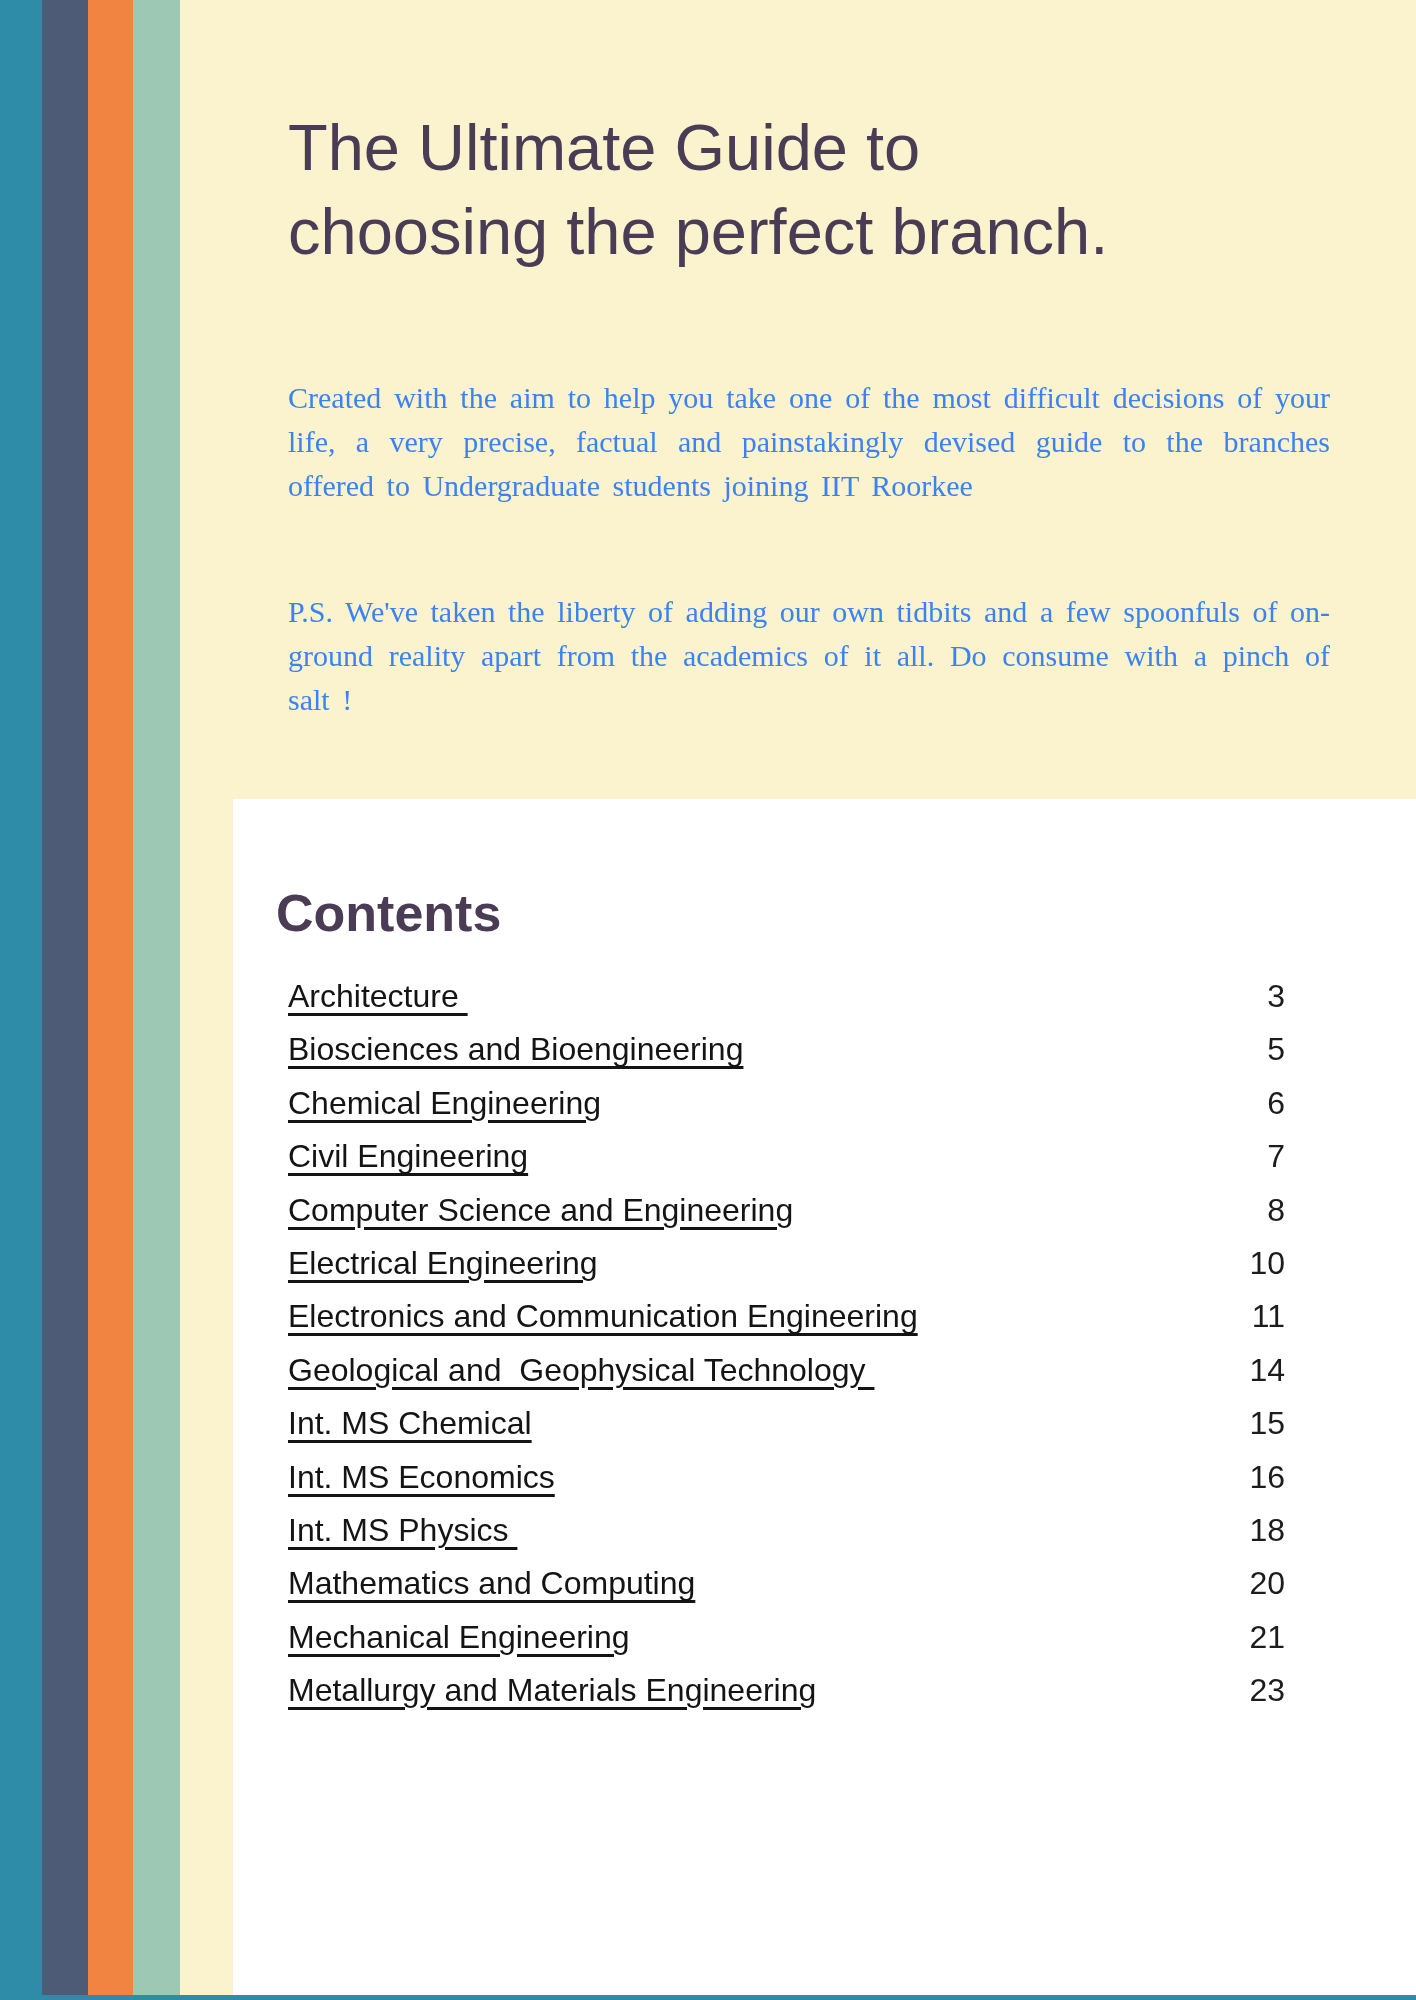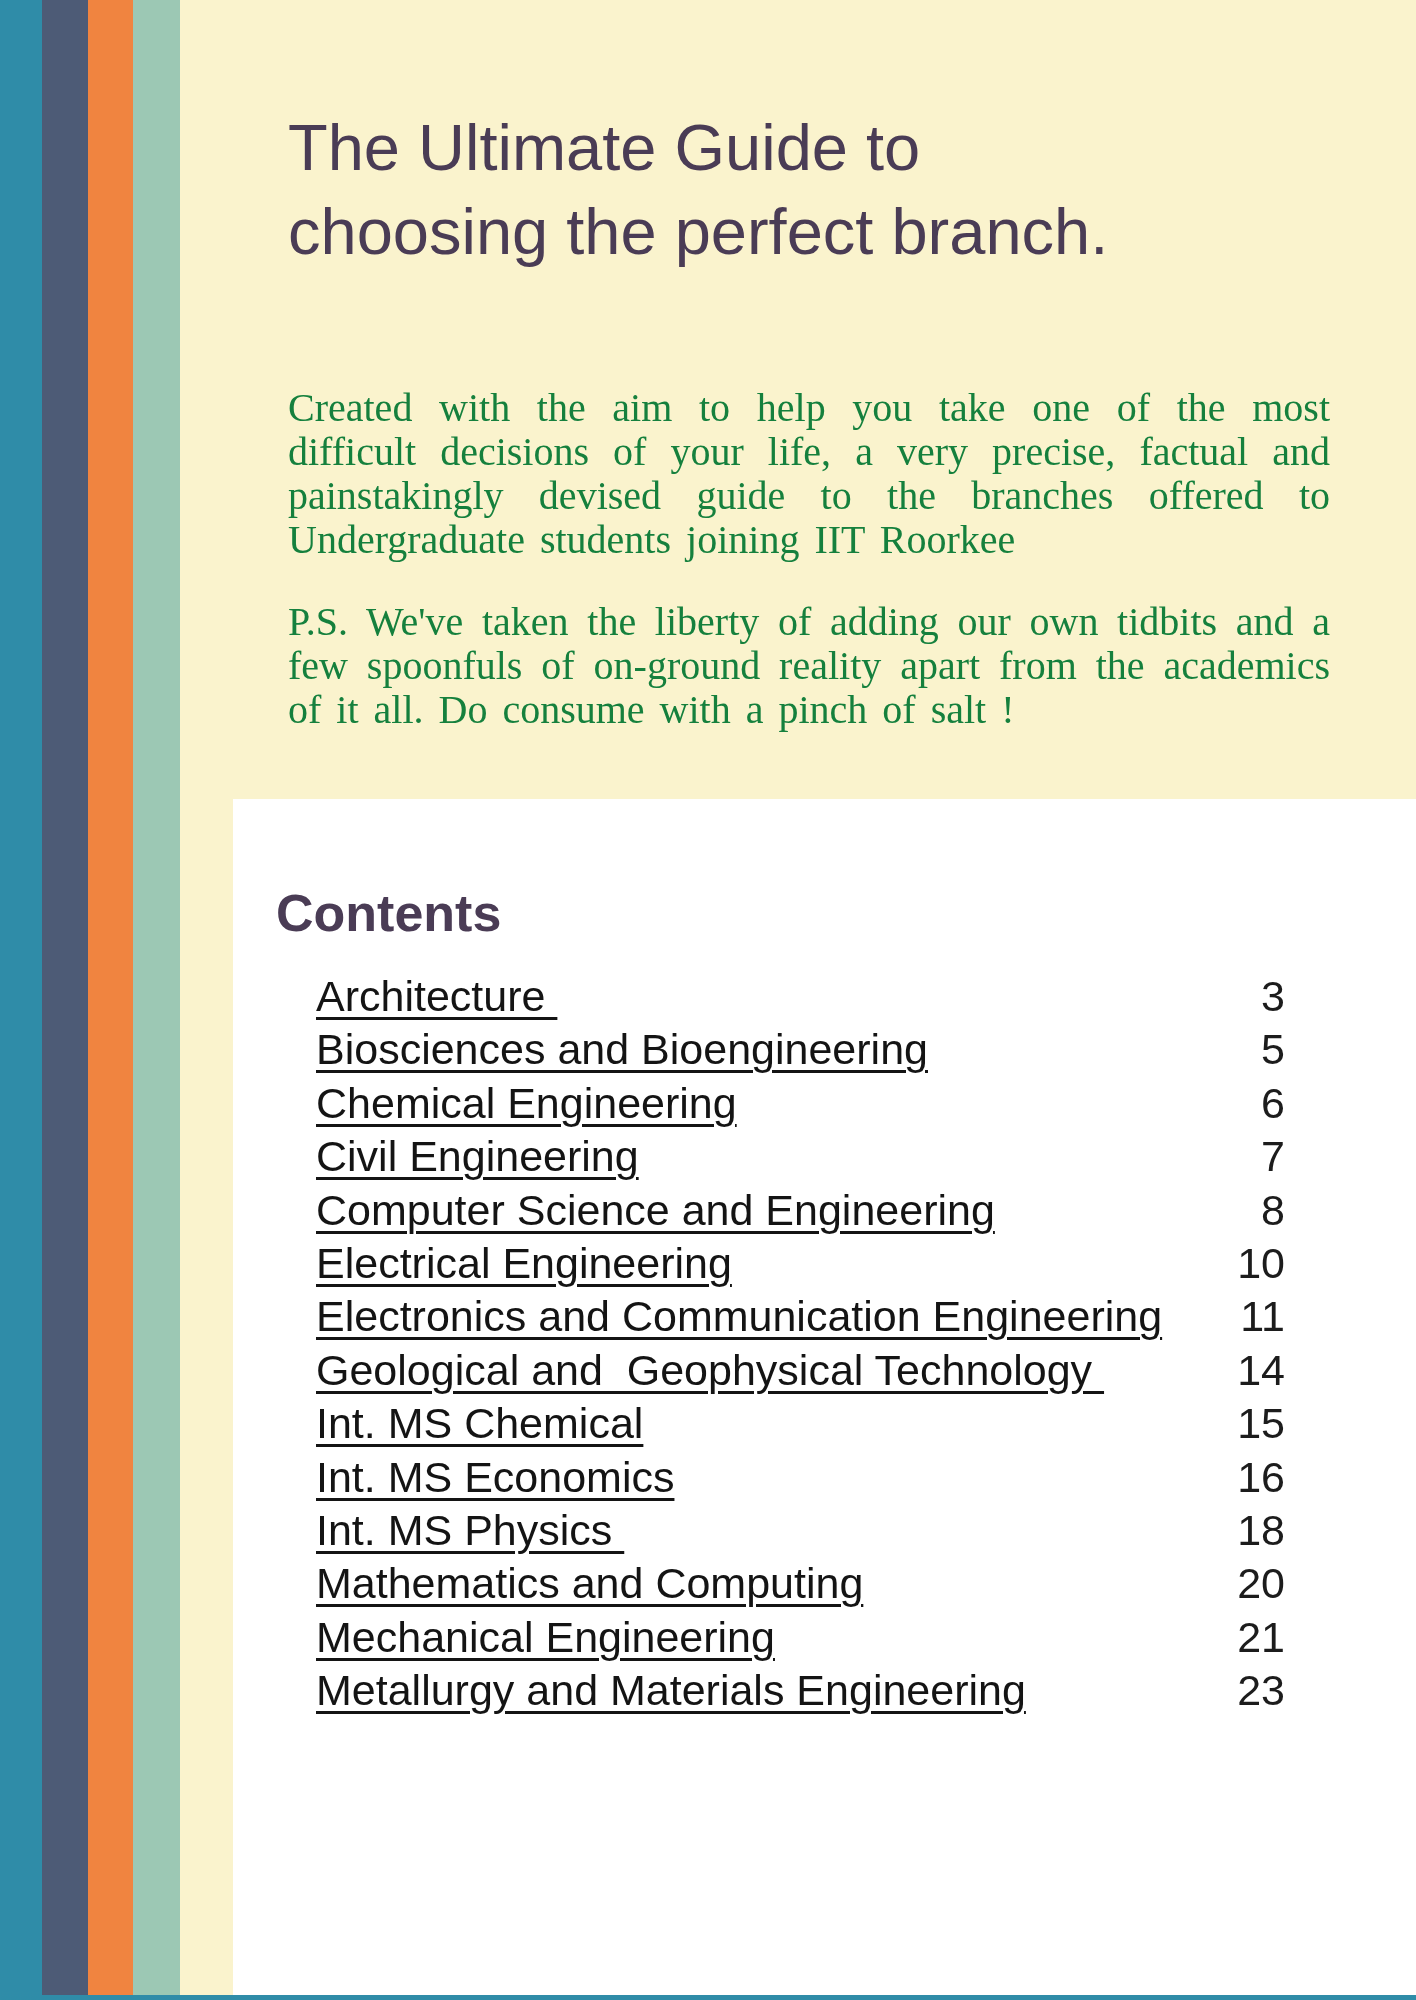--- a/index.html
+++ b/index.html
@@ -31,43 +31,42 @@
   .page-title {
     position: absolute; left: 288px; top: 62px; width: 1095px;
     font-weight: normal; font-size: 65px; line-height: 84px;
     letter-spacing: 0px; color: var(--heading-purple, #4A3C55);
     z-index: 4;
   }
 
   .intro-paragraph, .ps-paragraph {
     position: absolute; left: 288px; width: 1042px;
     font-family: "Liberation Serif", serif;
-    font-size: 40px; line-height: 44px;
+    font-size: 30px; line-height: 44px;
     text-align: justify; word-spacing: 5px;
-    color: #15803d; z-index: 4;
+    color: #3b82f6; z-index: 4;
   }
   .intro-paragraph { top: 346px; }
   .ps-paragraph    { top: 560px; }
 
   .contents-heading {
     position: absolute; left: 276px; top: 830px;
     font-weight: bold; font-size: 52px; line-height: 80px;
     color: var(--heading-purple, #4A3C55); z-index: 4;
   }
 
   .toc {
     position: absolute; left: 288px; top: 970px; width: 997px;
     z-index: 4;
   }
   .toc-row {
     display: flex; align-items: flex-end;
     height: 53.4px; line-height: 53.4px;
-    font-size: 43px; font-weight: 300;
+    font-size: 32px; font-weight: 300;
     color: #141414;
-    margin-left: 28px;
   }
   .toc-link {
     white-space: pre;
     text-decoration: underline;
     text-decoration-thickness: 2.5px;
     text-underline-offset: 6px;
     color: #141414;
     cursor: pointer;
   }
   .toc-page {

